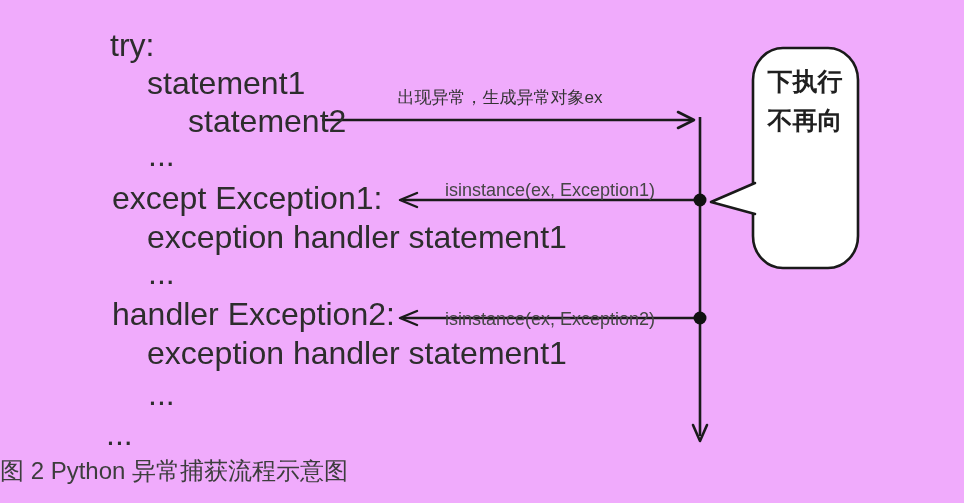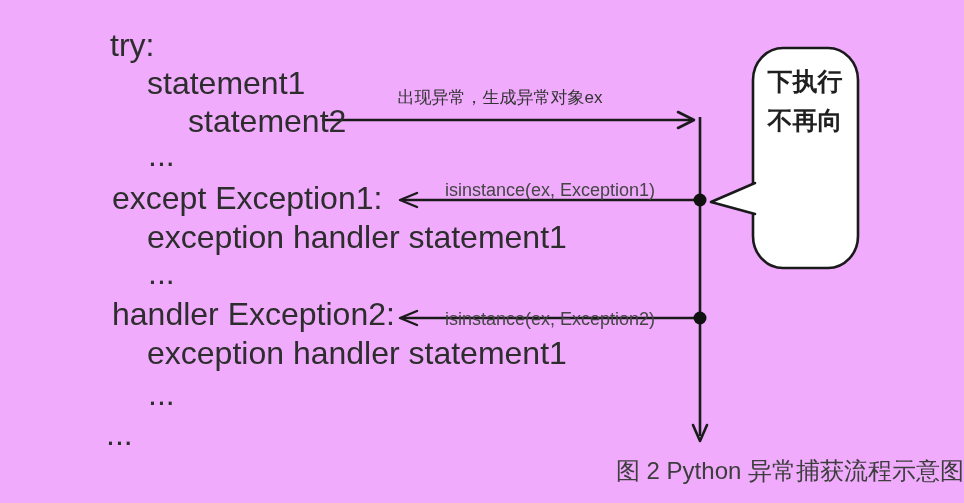--- a/index.html
+++ b/index.html
@@ -60,21 +60,21 @@
     font-weight: 600;
     color: #1f1f1f;
     line-height: 39px;
   }
   .callout-line { display: block; }
   .caption {
     position: absolute;
     left: 0;
     top: 455px;
     width: 964px;
-    text-align: right;
+    text-align: left;
     font-size: 24px;
     color: #3d3d3d;
   }
 </style>
 </head>
 <body>
 
 <div class="stage">
 
   <svg class="svg-layer" viewBox="0 0 964 503" xmlns="http://www.w3.org/2000/svg">

